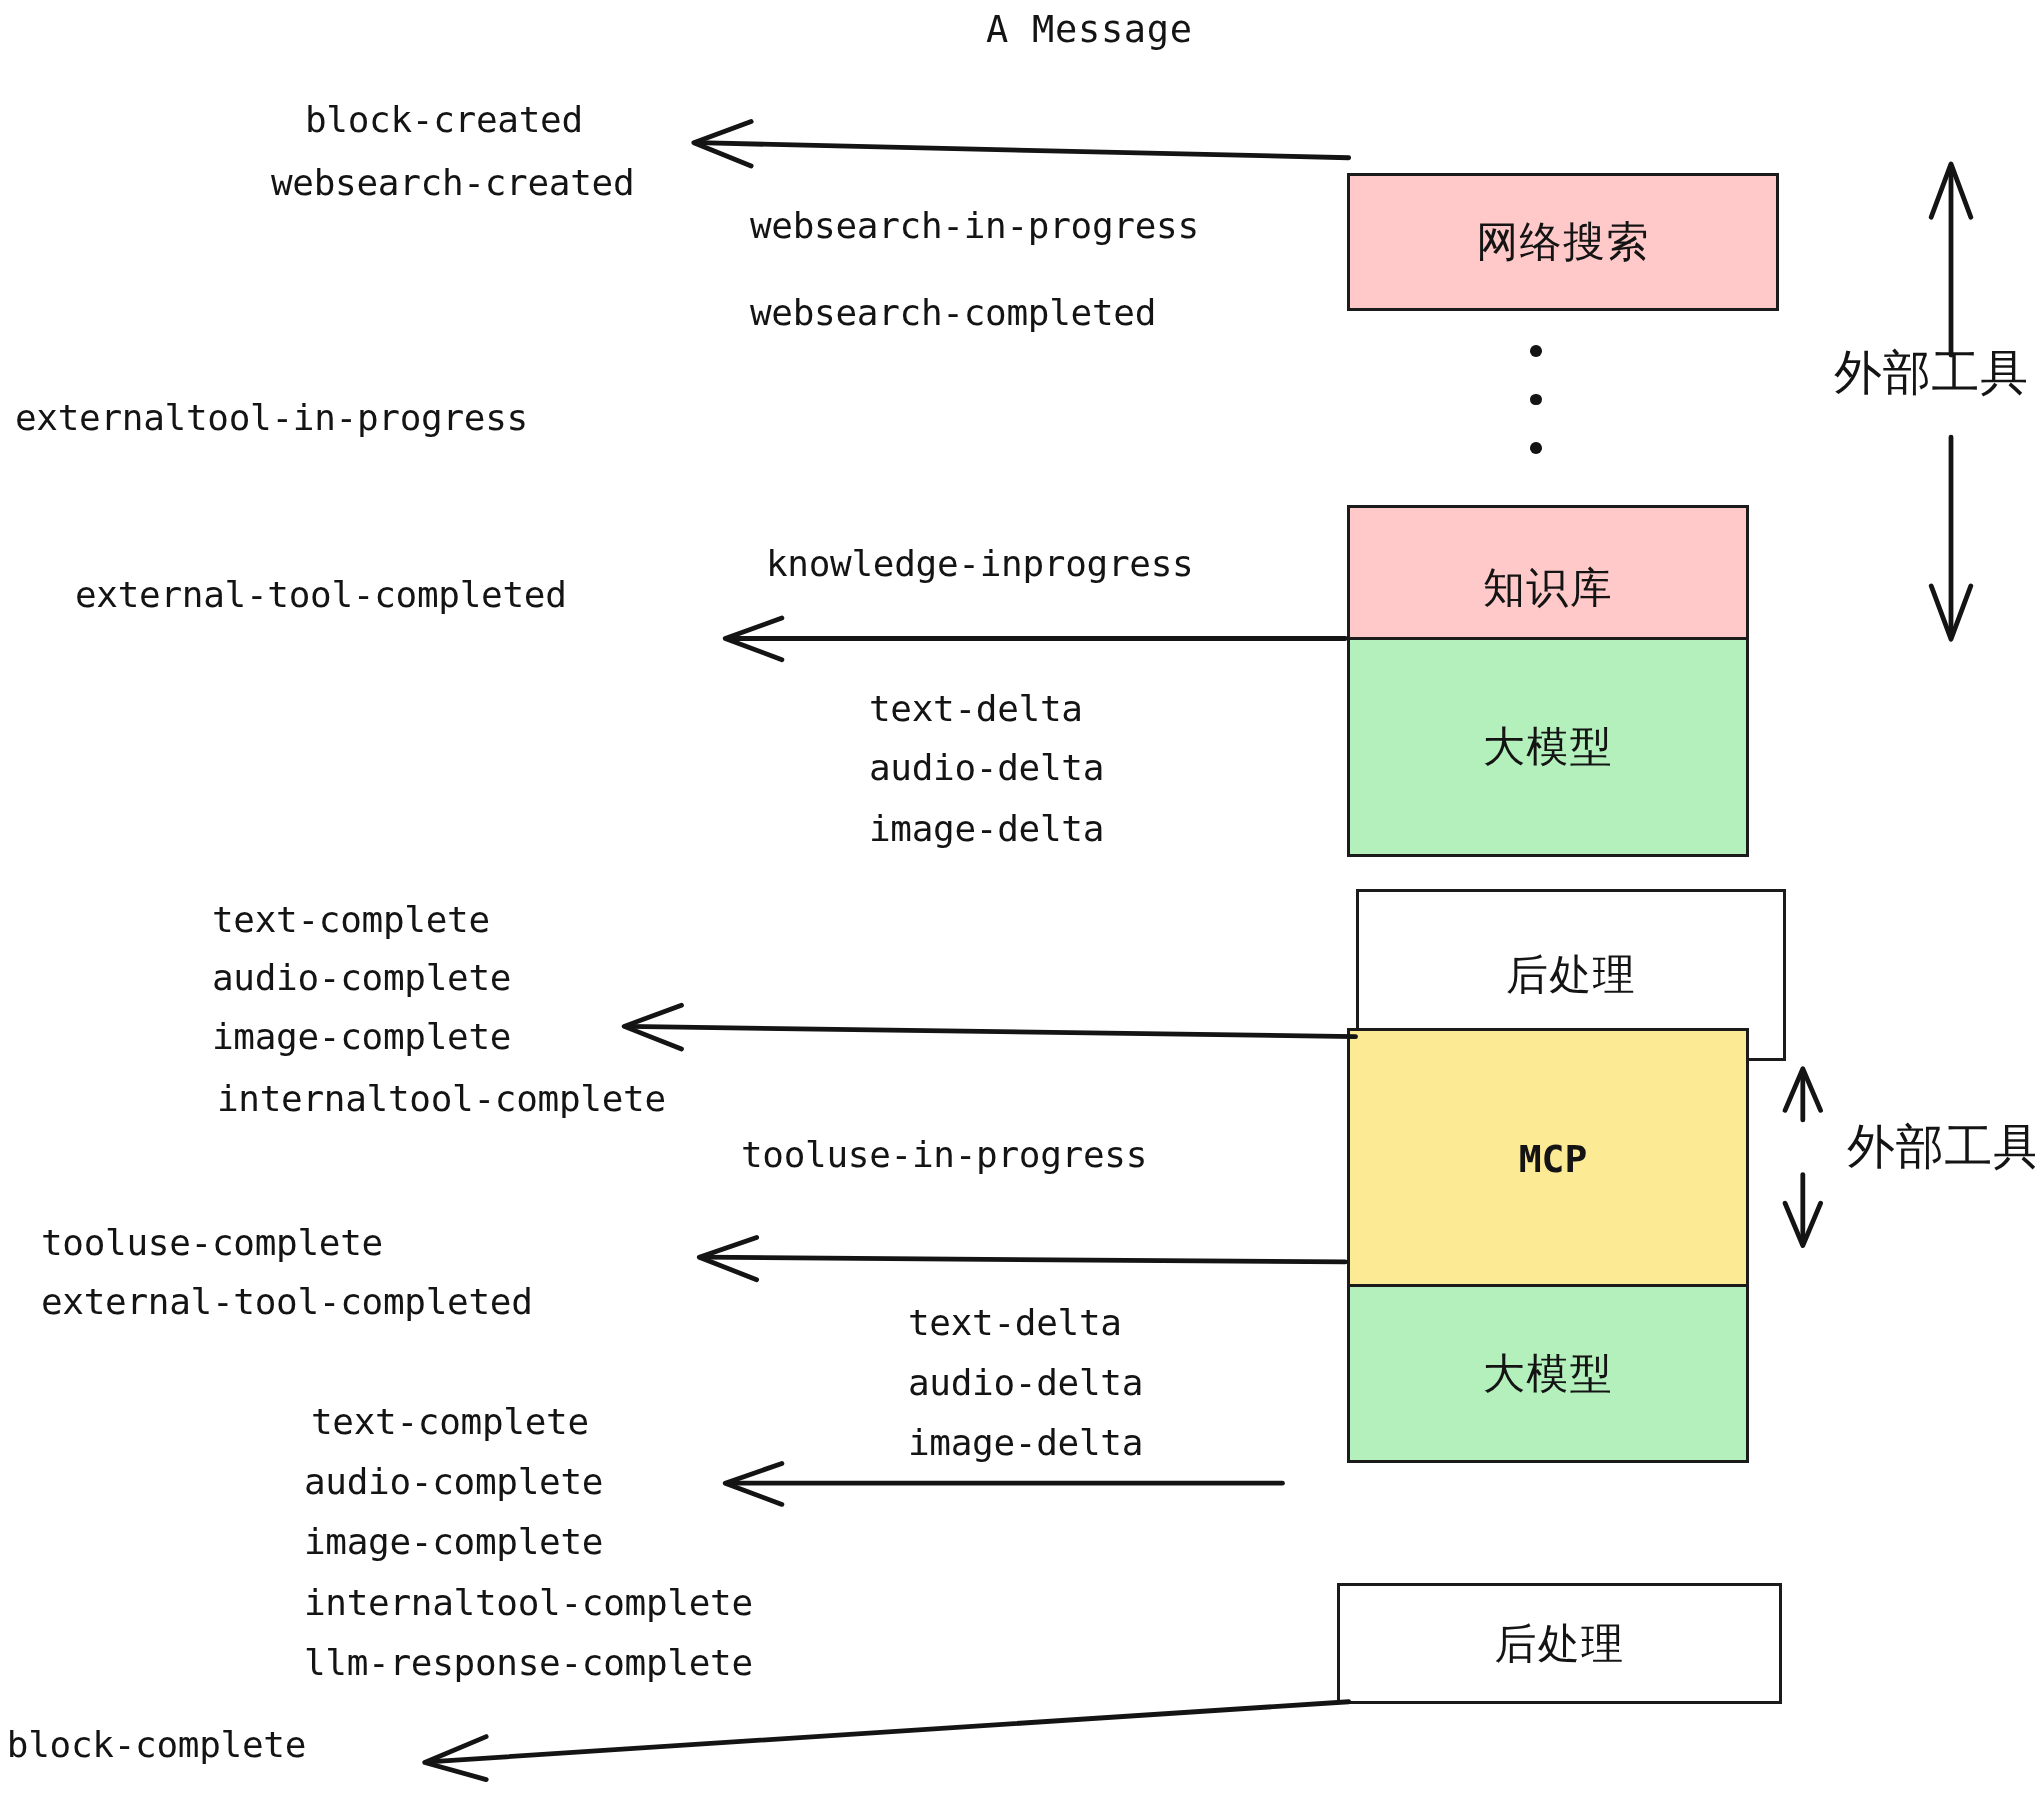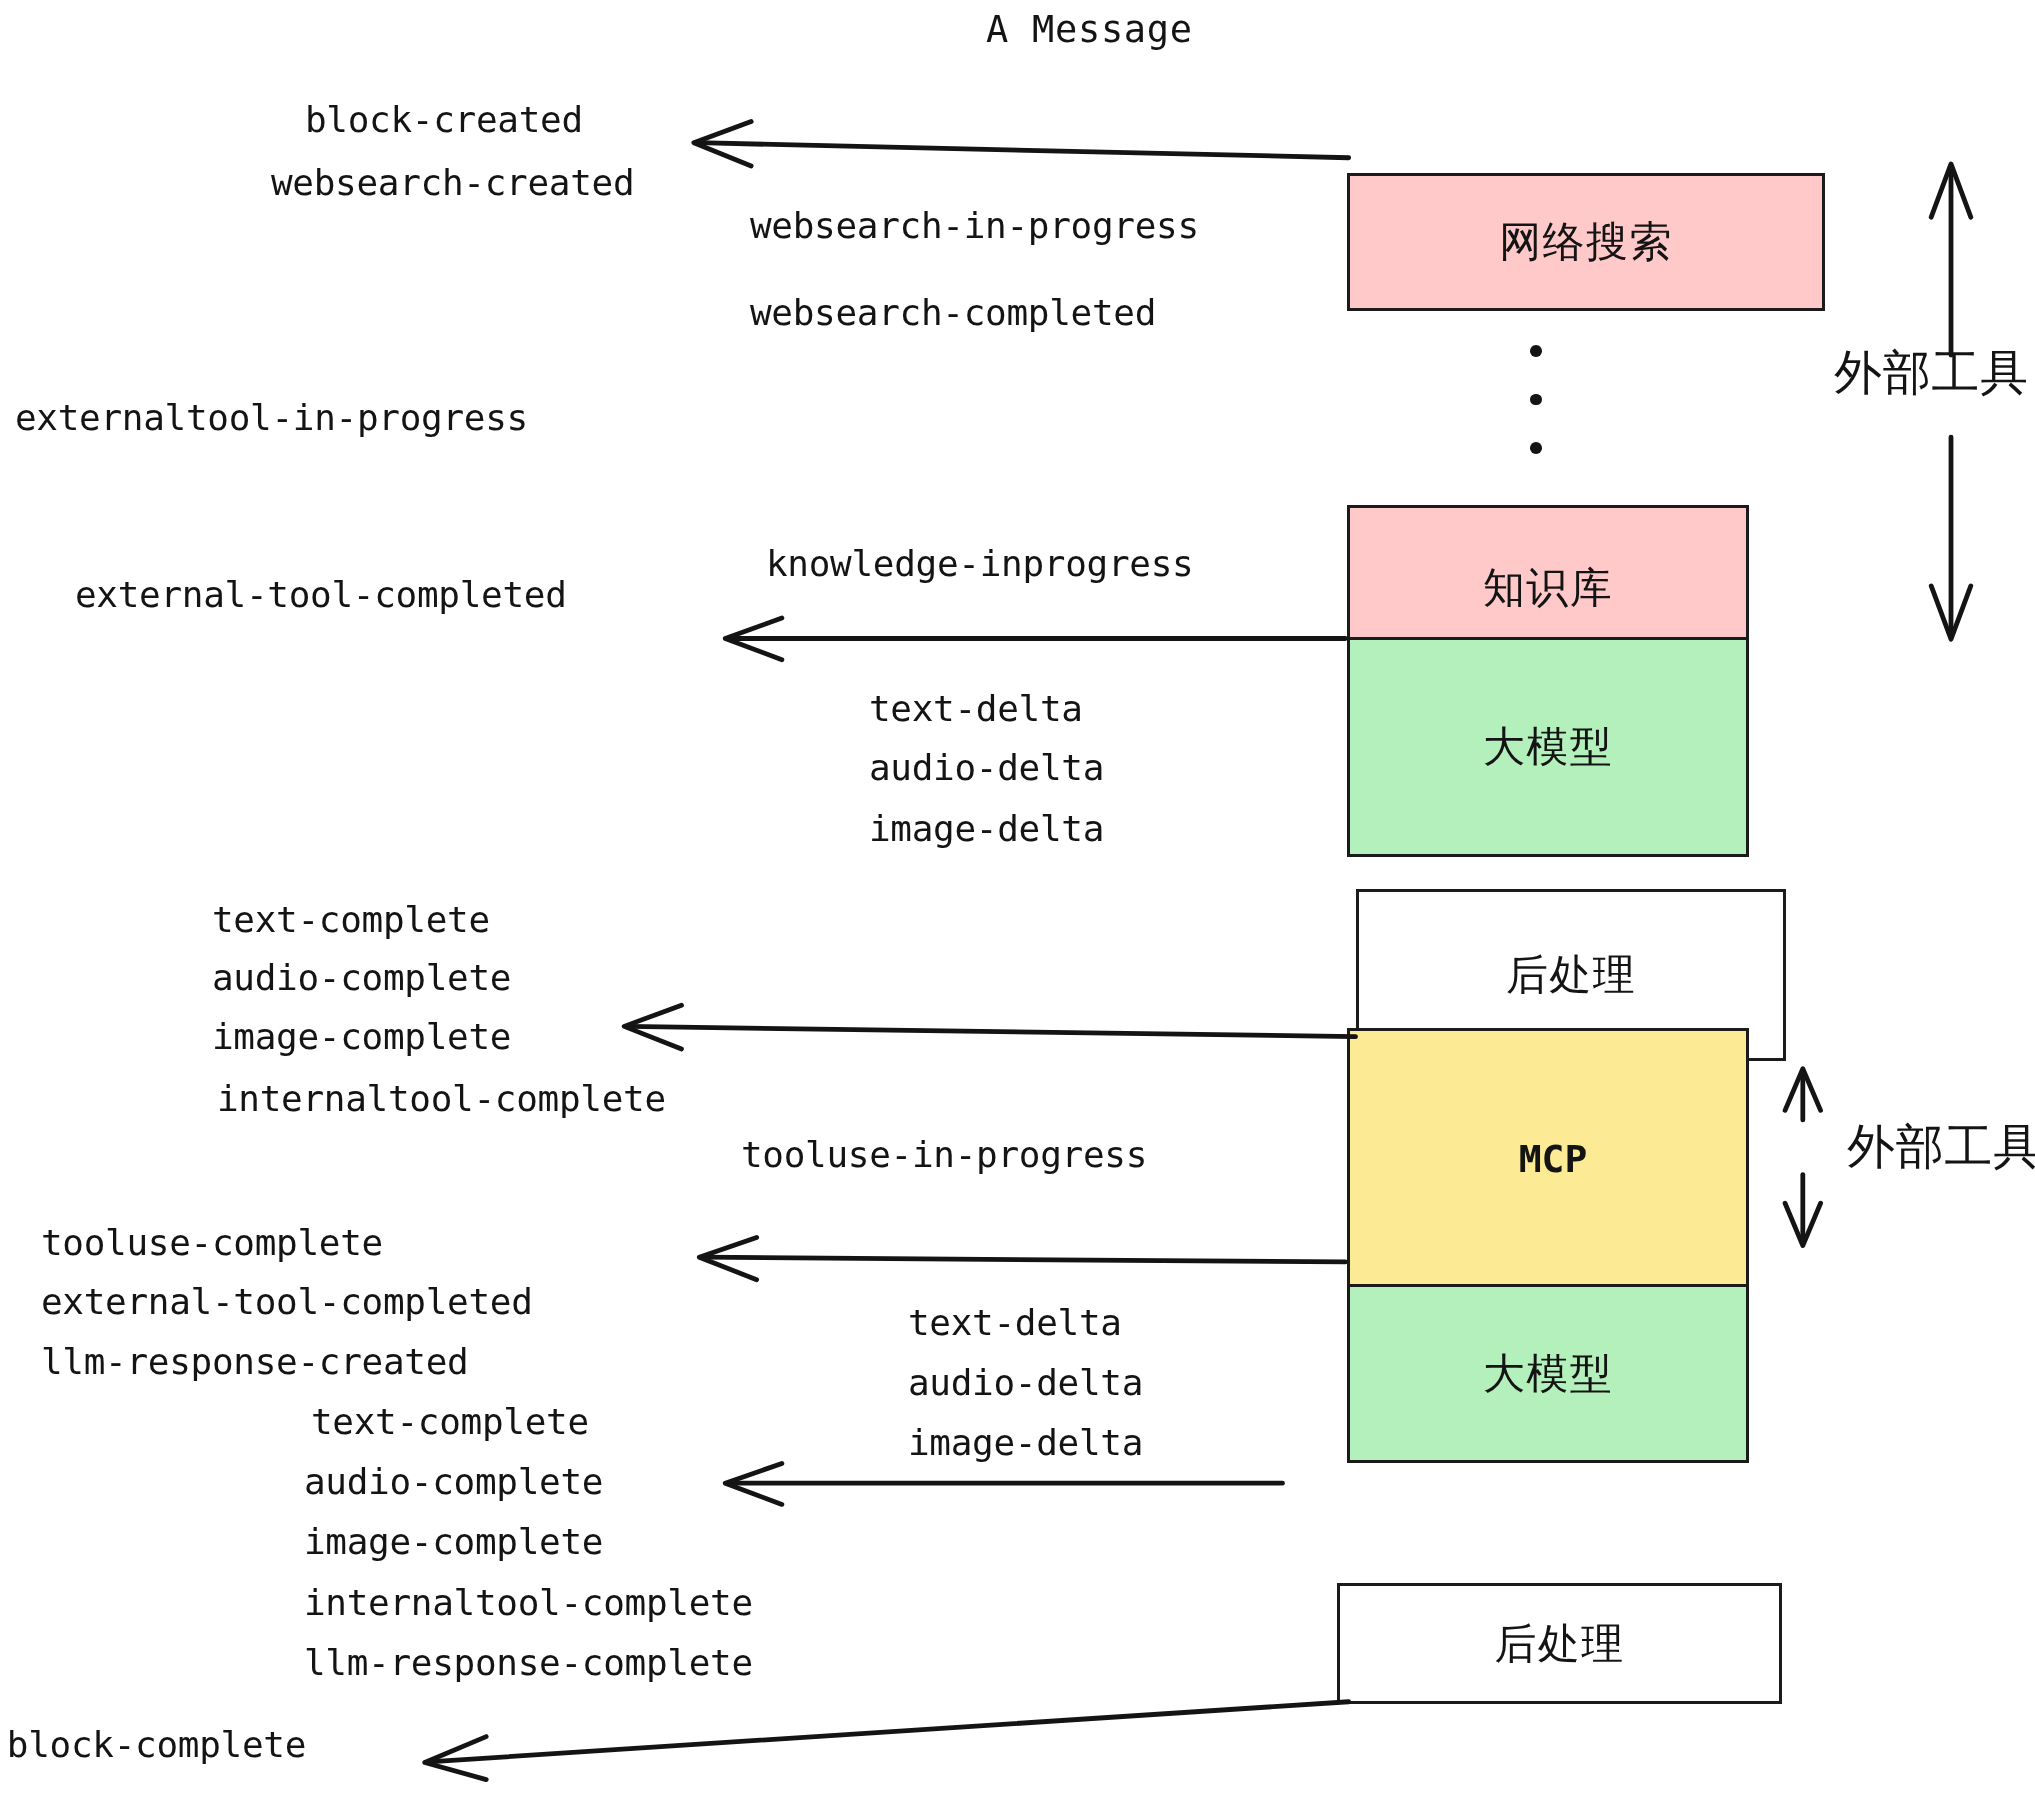--- a/index.html
+++ b/index.html
@@ -87,21 +87,21 @@
     pointer-events:none;
   }
 </style>
 </head>
 <body>
 
 <div id="stage">
 
   <div class="title" style="left:986px; top:8.2px;">A Message</div>
 
-  <div class="box" style="left:1347px; top:173px; width:478px; height:138px; background:#ffc9c9;">
+  <div class="box" style="left:1347px; top:173px; width:432px; height:138px; background:#ffc9c9;">
     <span class="box-label">网络搜索</span>
   </div>
 
   <div class="box" style="left:1347px; top:505px; width:402px; height:166px; background:#ffc9c9;">
     <span class="box-label">知识库</span>
   </div>
 
   <div class="box" style="left:1347px; top:637px; width:402px; height:220px; background:#b3f0bb;">
     <span class="box-label">大模型</span>
   </div>
@@ -145,21 +145,20 @@
   <div class="evt" style="left:869px; top:811px;">image-delta</div>
 
   <div class="evt" style="left:212px; top:902px;">text-complete</div>
   <div class="evt" style="left:212px; top:960px;">audio-complete</div>
   <div class="evt" style="left:212px; top:1019px;">image-complete</div>
   <div class="evt" style="left:217px; top:1081px;">internaltool-complete</div>
   <div class="evt" style="left:741px; top:1137px;">tooluse-in-progress</div>
 
   <div class="evt" style="left:41px; top:1225px;">tooluse-complete</div>
   <div class="evt" style="left:41px; top:1284px;">external-tool-completed</div>
-  <div class="evt" style="left:41px; top:1344px;">llm-response-created</div>
   <div class="evt" style="left:311px; top:1404px;">text-complete</div>
   <div class="evt" style="left:304px; top:1464px;">audio-complete</div>
   <div class="evt" style="left:304px; top:1524px;">image-complete</div>
   <div class="evt" style="left:304px; top:1585px;">internaltool-complete</div>
   <div class="evt" style="left:304px; top:1645px;">llm-response-complete</div>
   <div class="evt" style="left:6.8px;  top:1727px;">block-complete</div>
 
   <div class="evt" style="left:908px; top:1305px;">text-delta</div>
   <div class="evt" style="left:908px; top:1365px;">audio-delta</div>
   <div class="evt" style="left:908px; top:1425px;">image-delta</div>

